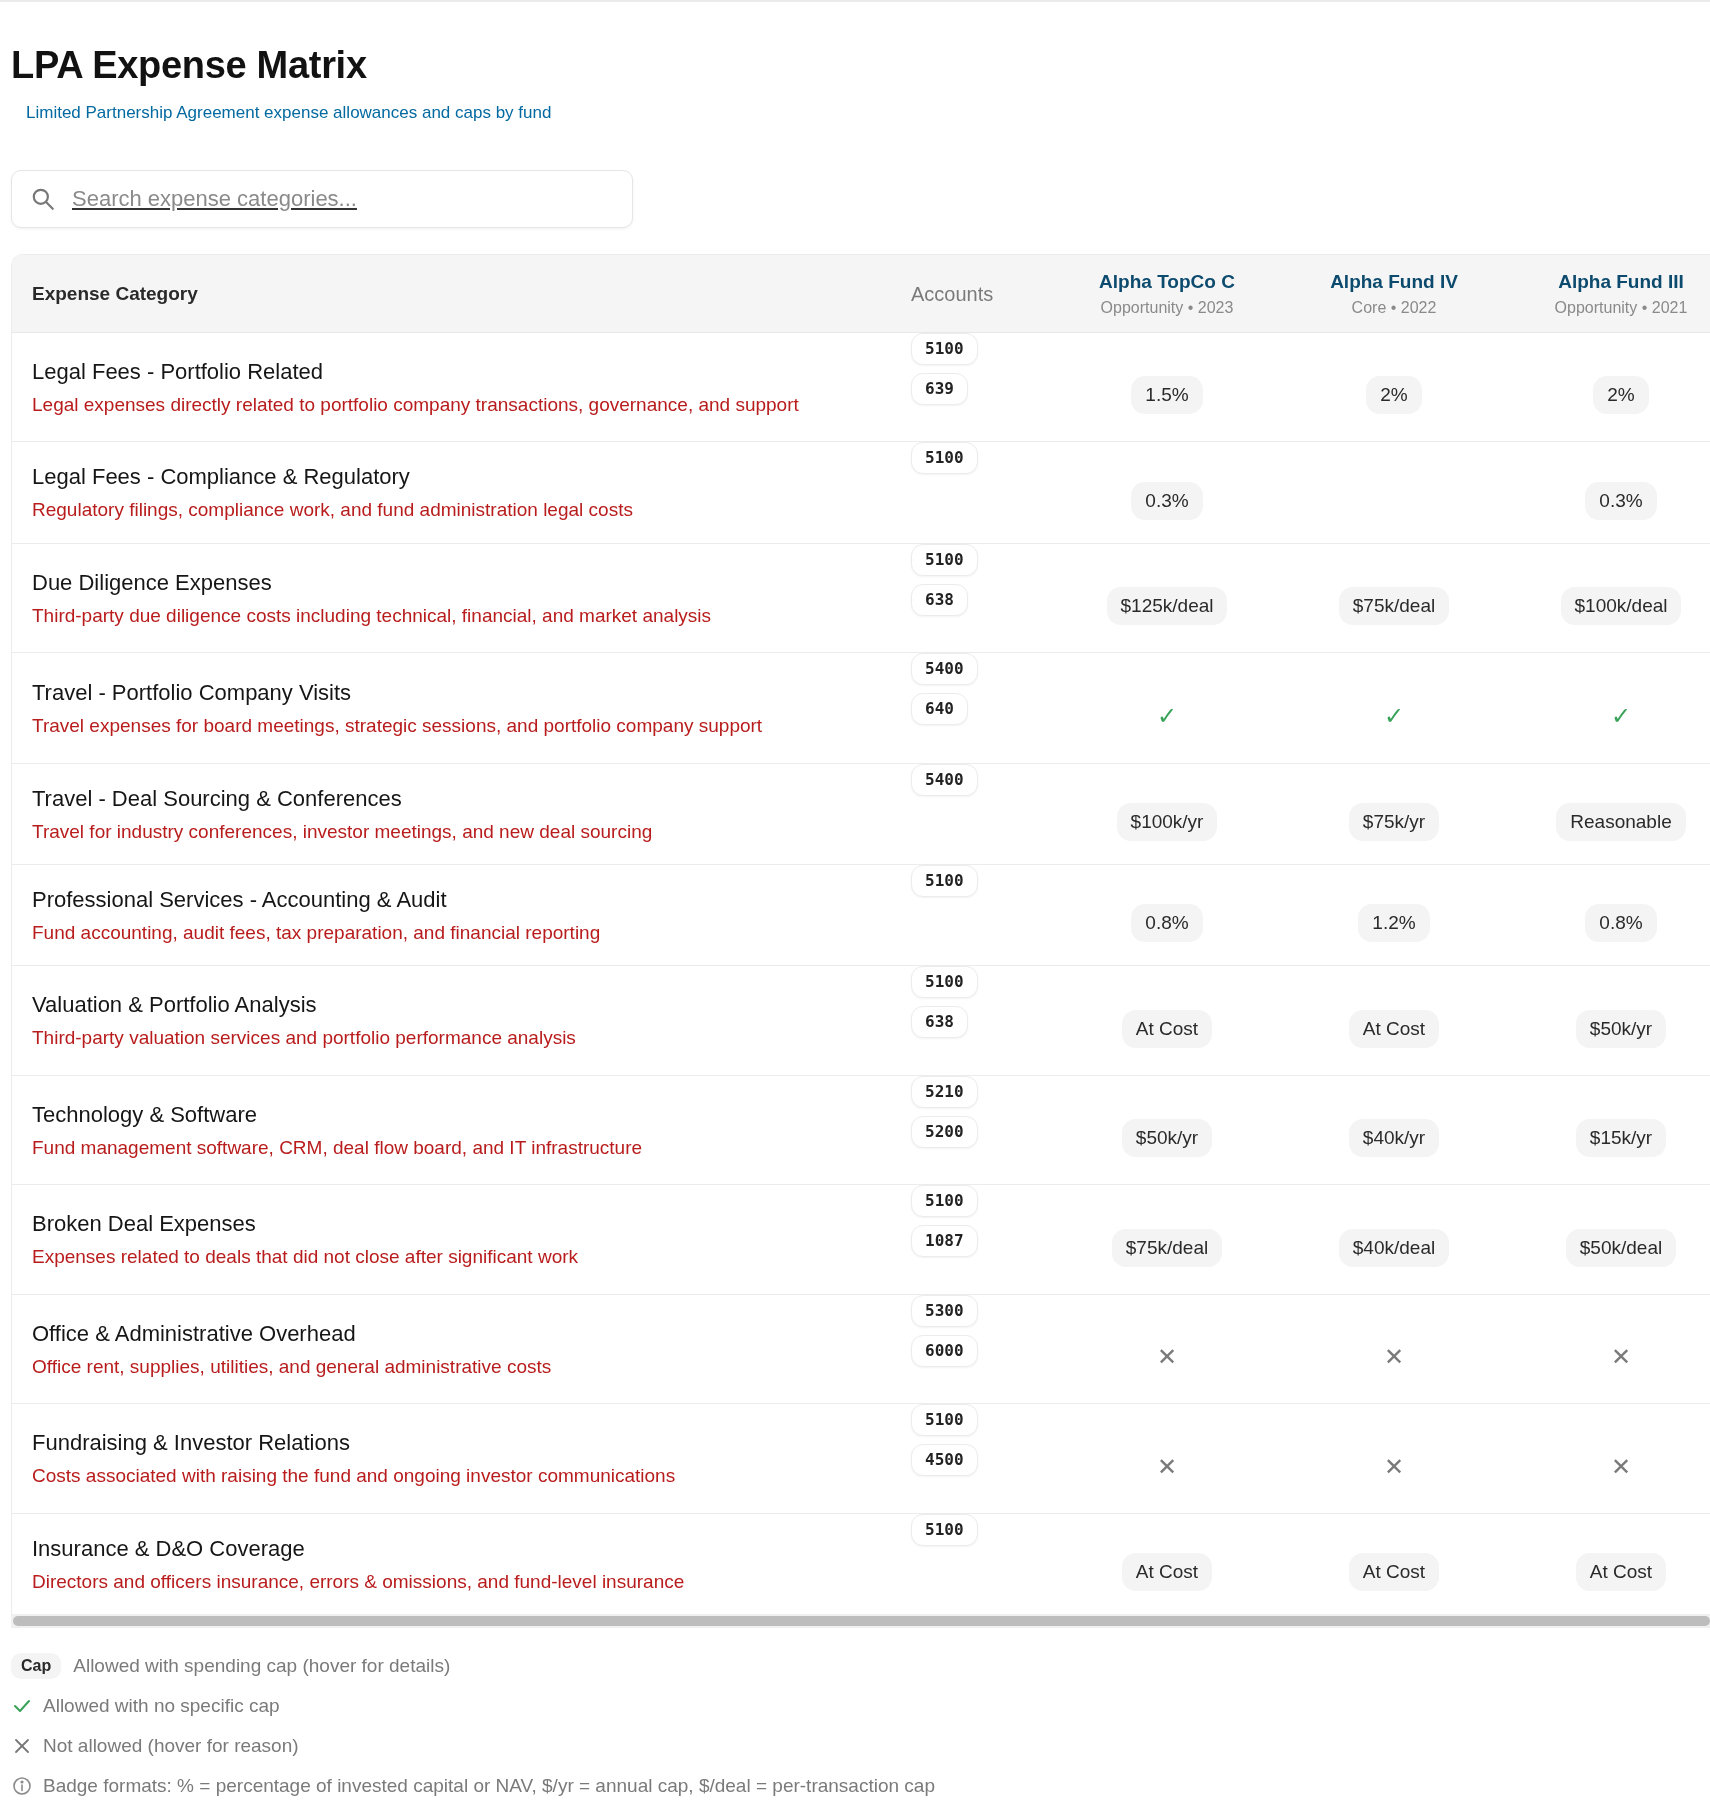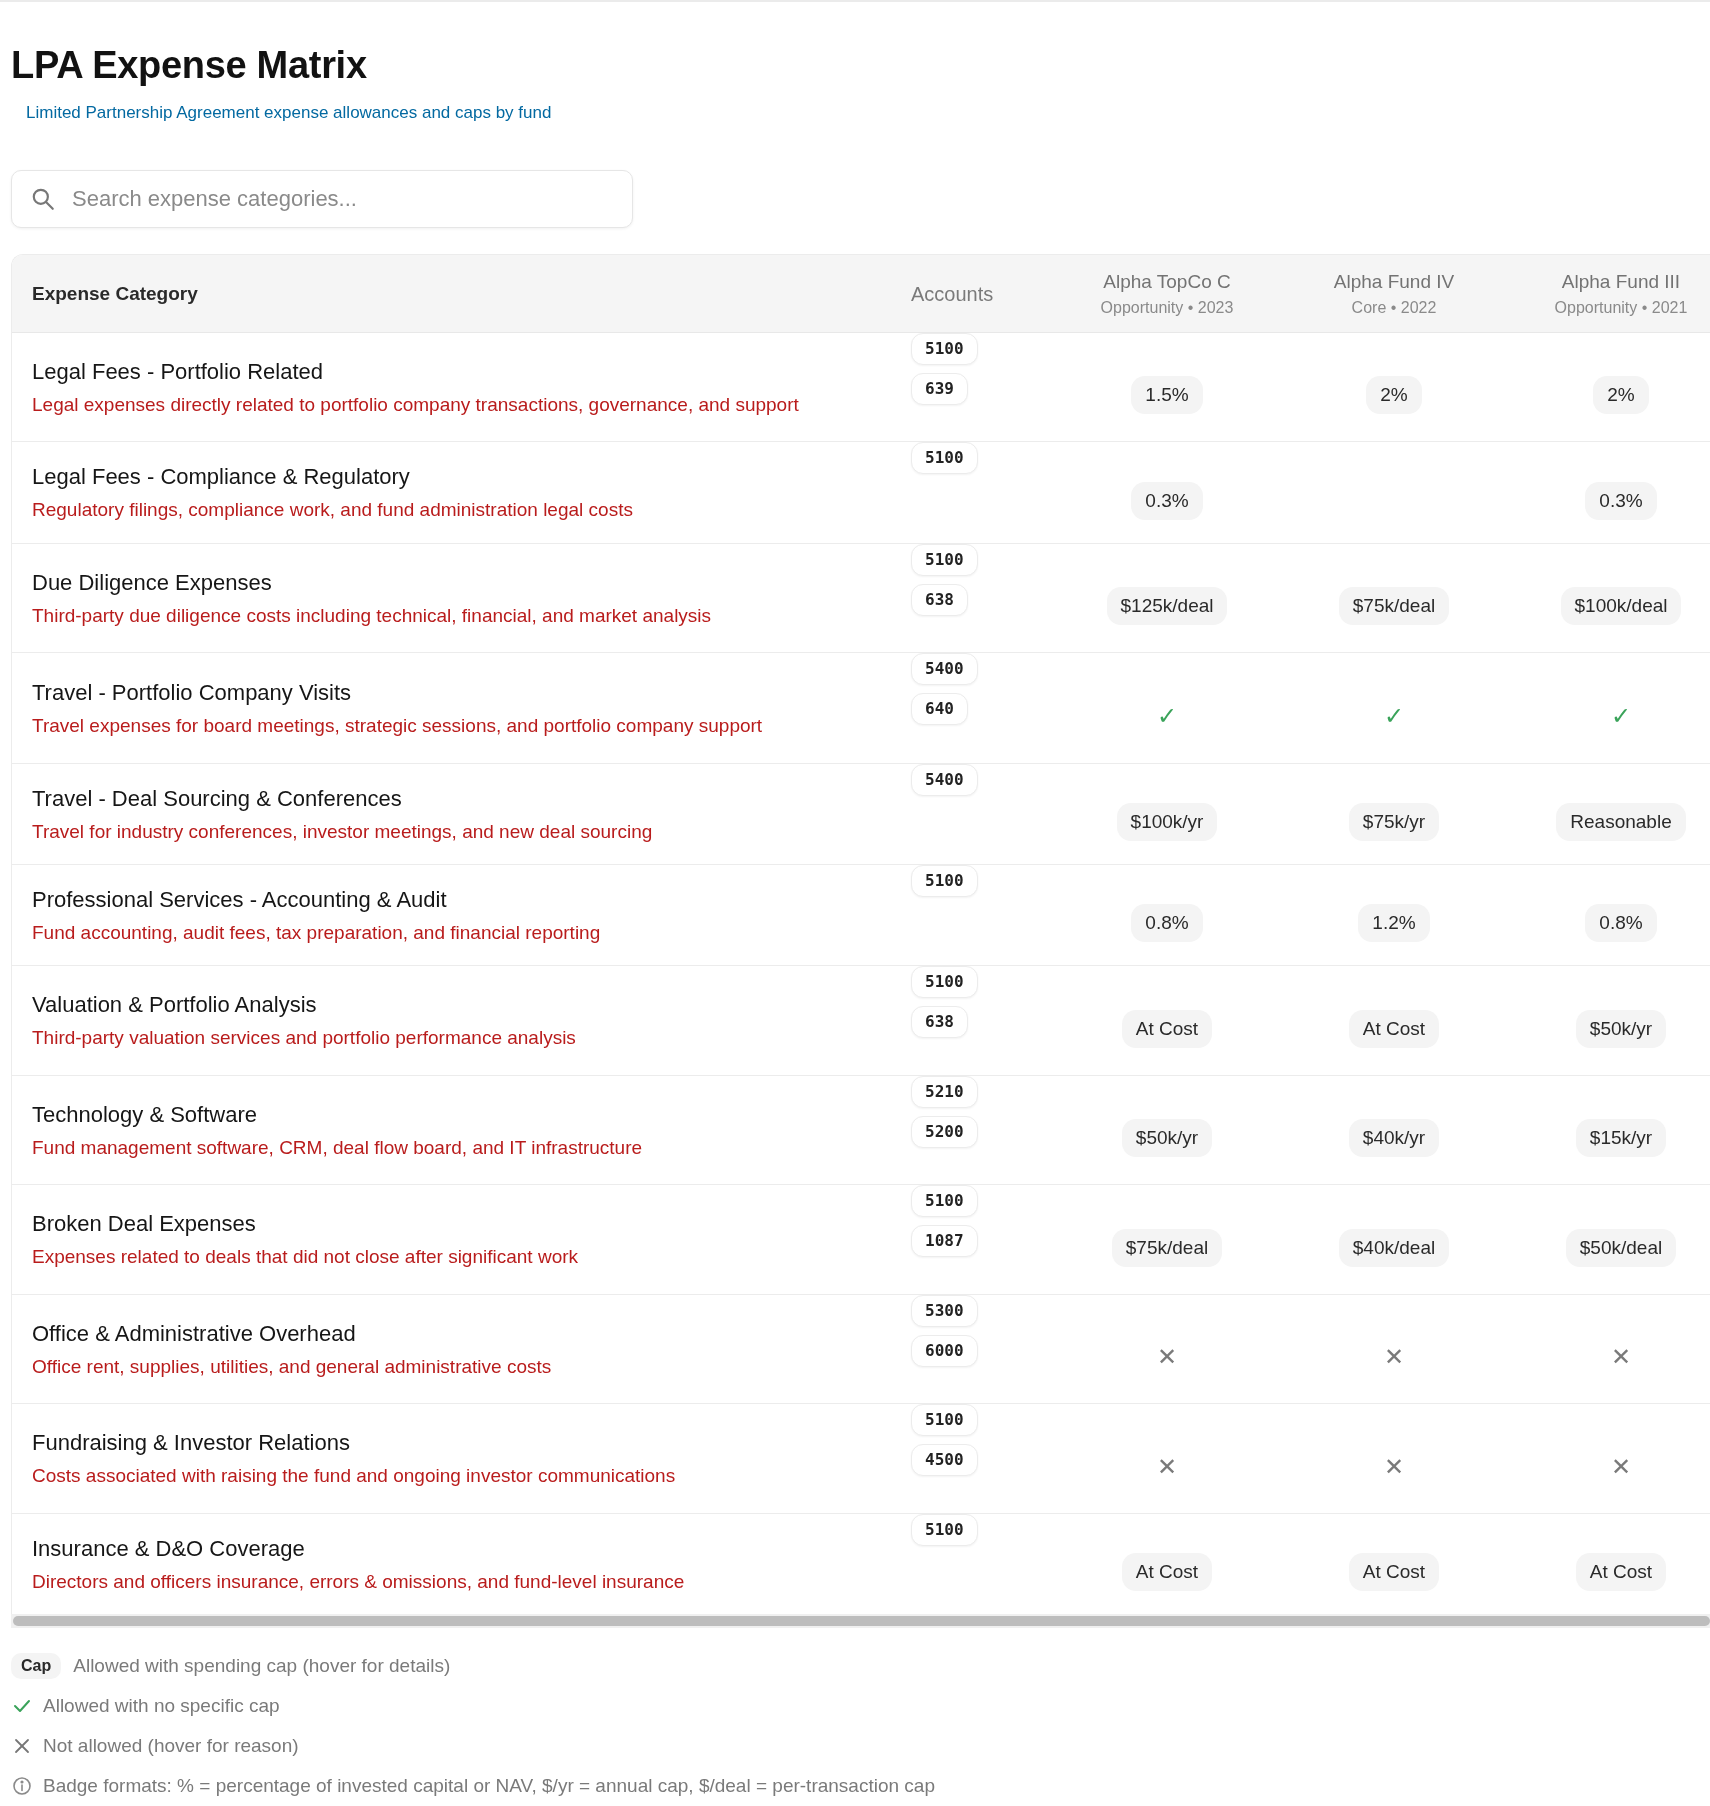--- a/index.html
+++ b/index.html
@@ -5,30 +5,30 @@
   * { box-sizing: border-box; margin: 0; padding: 0; }
   html, body { width: 1710px; height: 1806px; overflow: hidden; background: #ffffff; }
   body { font-family: "Liberation Sans", "DejaVu Sans", sans-serif; color: #1a1a1a; position: relative; }
   .topline { position: absolute; left: 0; top: 0; width: 1710px; height: 2px; background: #ebebeb; }
 
   .page-title { position: absolute; left: 11px; top: 44px; font-size: 38px; font-weight: 700; color: #121212; letter-spacing: -0.3px; }
   .page-subtitle { position: absolute; left: 26px; top: 103px; font-size: 17px; color: #0369a1; }
 
   .search { position: absolute; left: 11px; top: 170px; width: 622px; height: 58px; border: 1px solid #e6e6e6; border-radius: 10px; background: #fff; box-shadow: 0 1px 3px rgba(0,0,0,0.06); display: flex; align-items: center; padding-left: 18px; }
   .search svg { width: 26px; height: 26px; margin-right: 16px; flex: none; }
-  .search input { border: none; outline: none; font-family: "Liberation Sans", sans-serif; font-size: 22px; color: #333; width: 540px; background: transparent; }
+  .search input { border: none; outline: none; font-family: "Liberation Sans", sans-serif; font-size: 22px; color: #333; width: 540px; background: transparent; text-decoration: underline; }
   .search input::placeholder { color: #8a8a8a; }
 
   .table-wrap { position: absolute; left: 11px; top: 254px; width: 1699px; height: 1374px; overflow: hidden; border-left: 1px solid #ececec; border-top: 1px solid #ececec; border-top-left-radius: 12px; }
   .thead { position: absolute; left: 0; top: 0; width: 1760px; height: 78px; background: #f5f5f5; border-bottom: 1px solid #e8e8e8; }
   .th { position: absolute; top: 0; height: 78px; display: flex; flex-direction: column; justify-content: center; }
   .th-cat { left: 20px; font-size: 19px; font-weight: 700; color: #2a2a2a; }
   .th-acc { left: 899px; font-size: 20px; color: #7a7a7a; }
   .th-fund { width: 220px; align-items: center; text-align: center; }
-  .th-fund .fname { font-size: 19px; font-weight: 400; color: #737373; }
+  .th-fund .fname { font-size: 19px; font-weight: 700; color: #0c4a6e; }
   .th-fund .fsub { font-size: 16px; color: #8a8a8a; margin-top: 6px; }
 
   .row { position: absolute; left: 0; width: 1760px; border-bottom: 1px solid #ececec; }
   .cat { position: absolute; left: 20px; top: 0; height: 100%; display: flex; flex-direction: column; justify-content: center; }
   .cat-name { font-size: 22px; color: #161616; }
   .cat-desc { font-size: 19px; color: #b91c1c; margin-top: 9px; }
 
   .accounts { position: absolute; left: 899px; top: 0; height: 100%; display: flex; flex-direction: column; gap: 8px; }
   .acct { display: inline-block; font-family: "DejaVu Sans Mono", "Liberation Mono", monospace; font-size: 16px; font-weight: 700; color: #222; background: #fff; border: 1px solid #ececec; border-radius: 12px; padding: 6px 13px; box-shadow: 0 1px 2px rgba(0,0,0,0.05); align-self: flex-start; line-height: 18px; }
 

